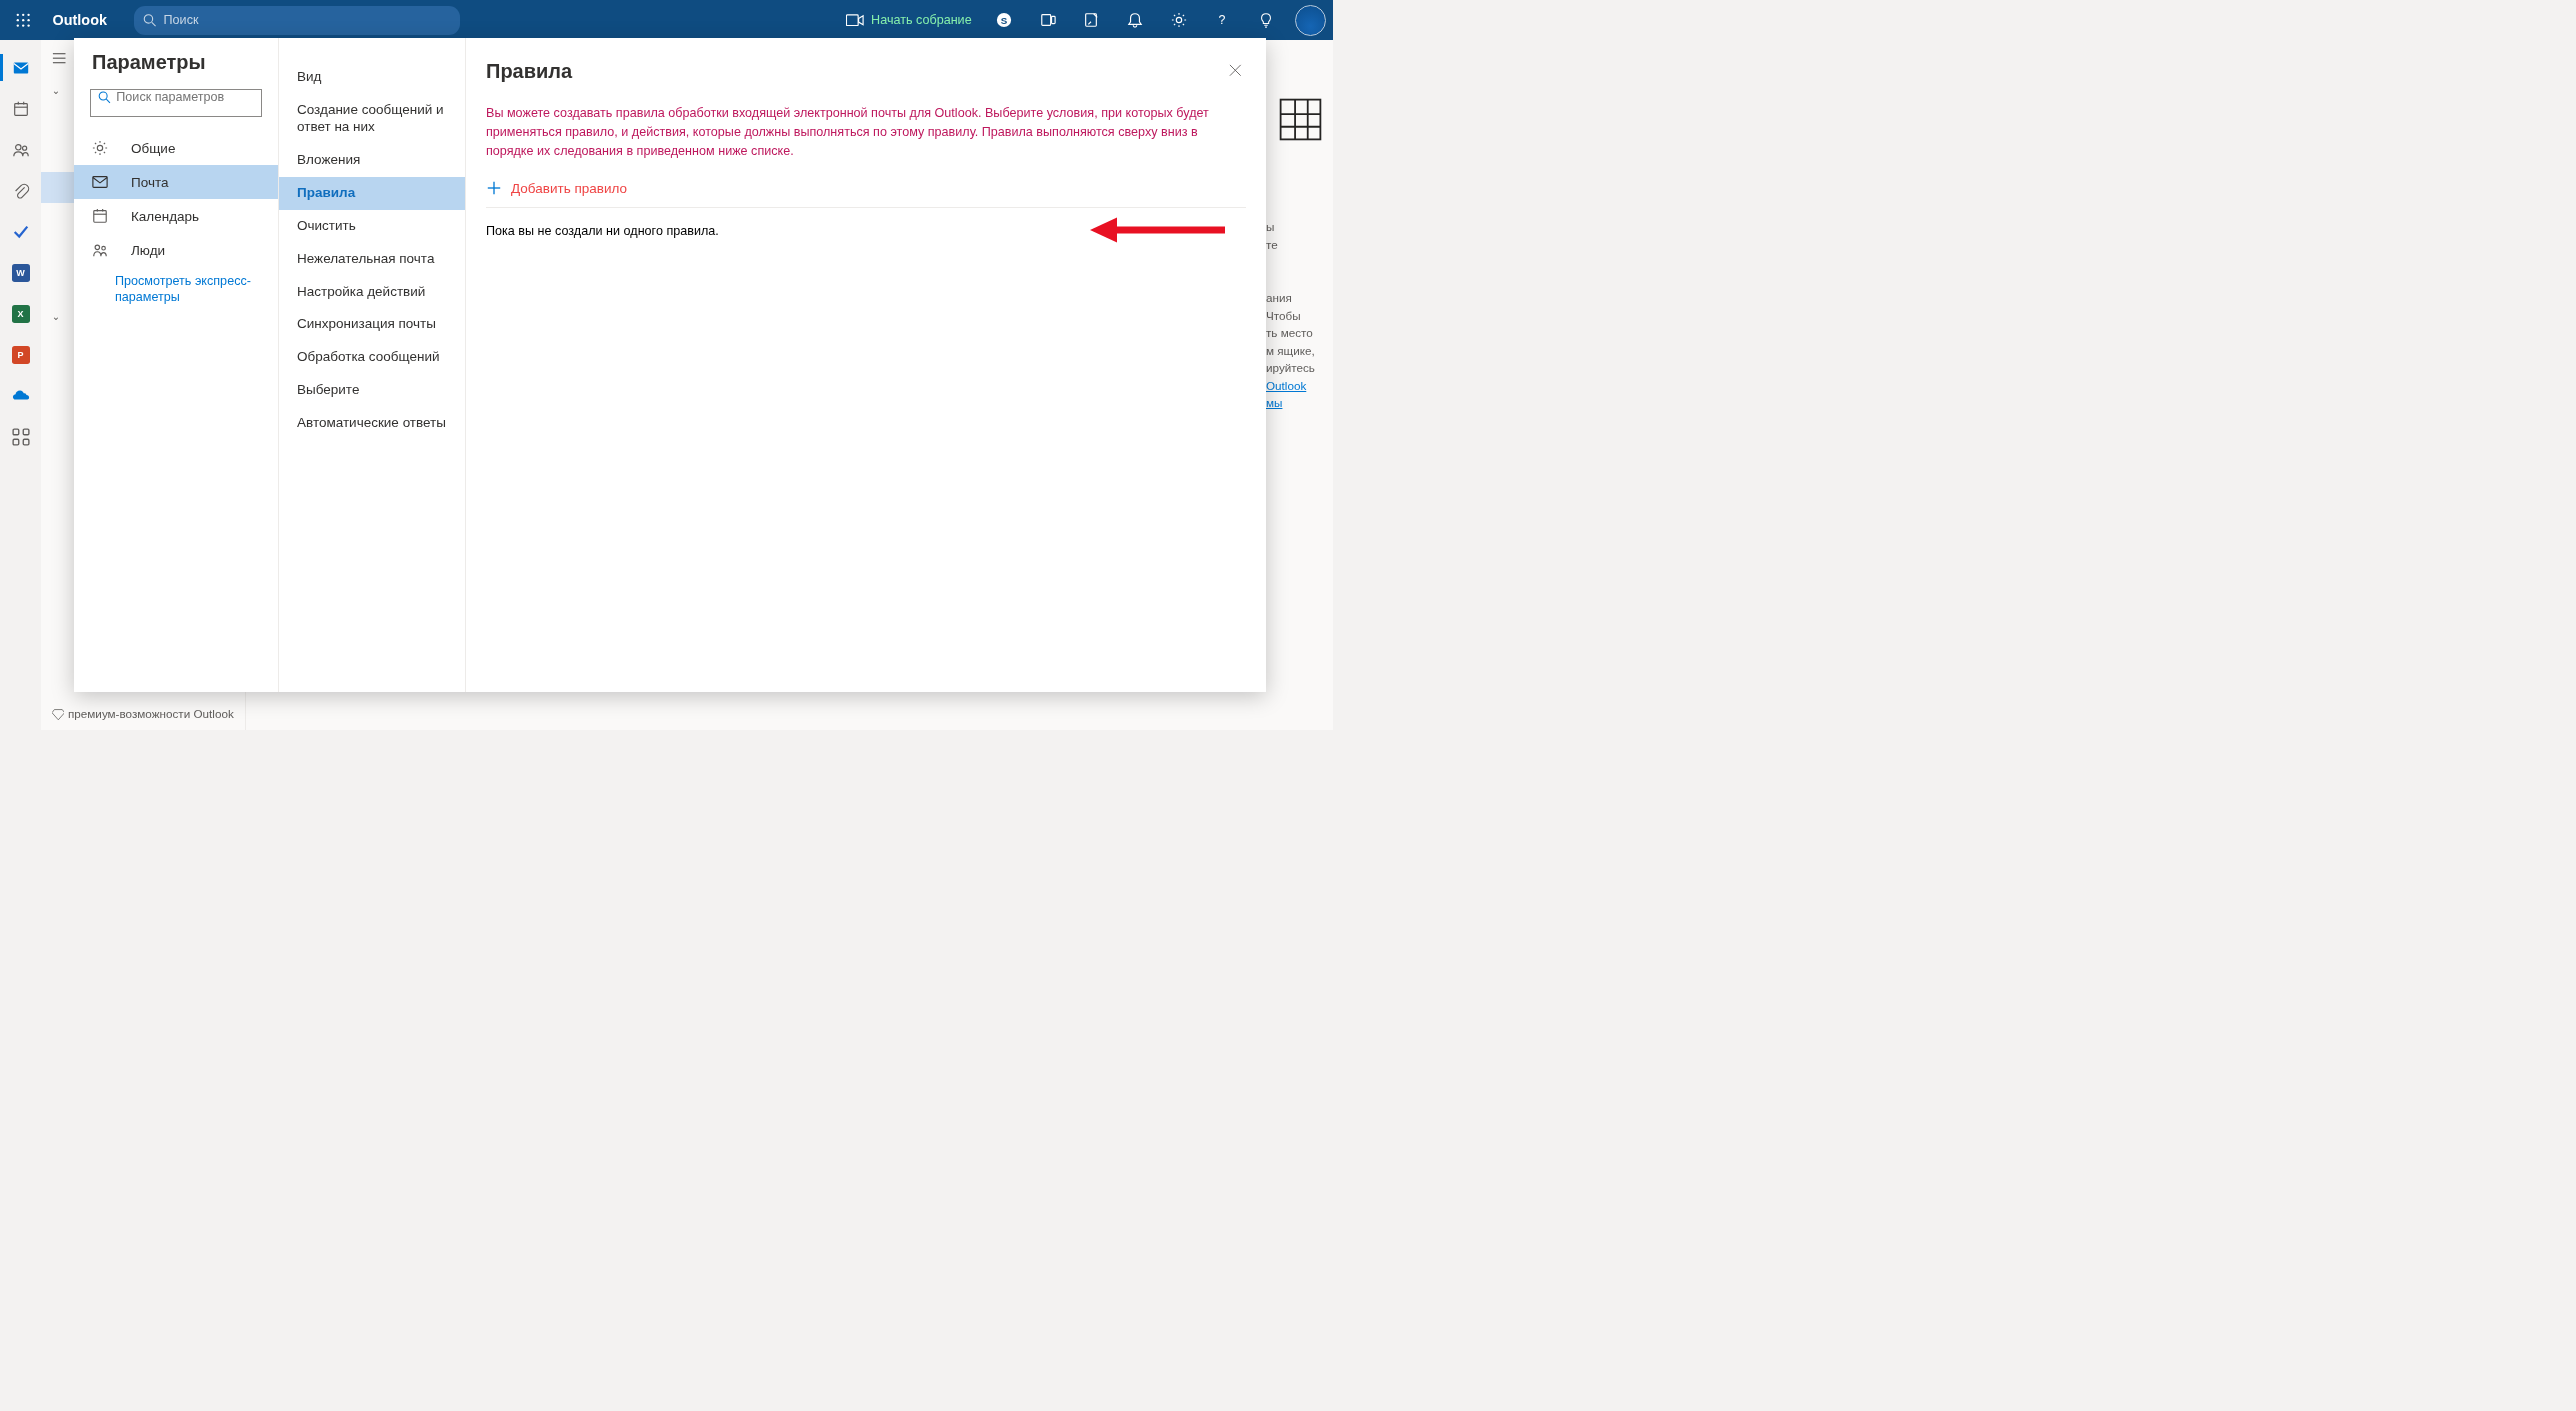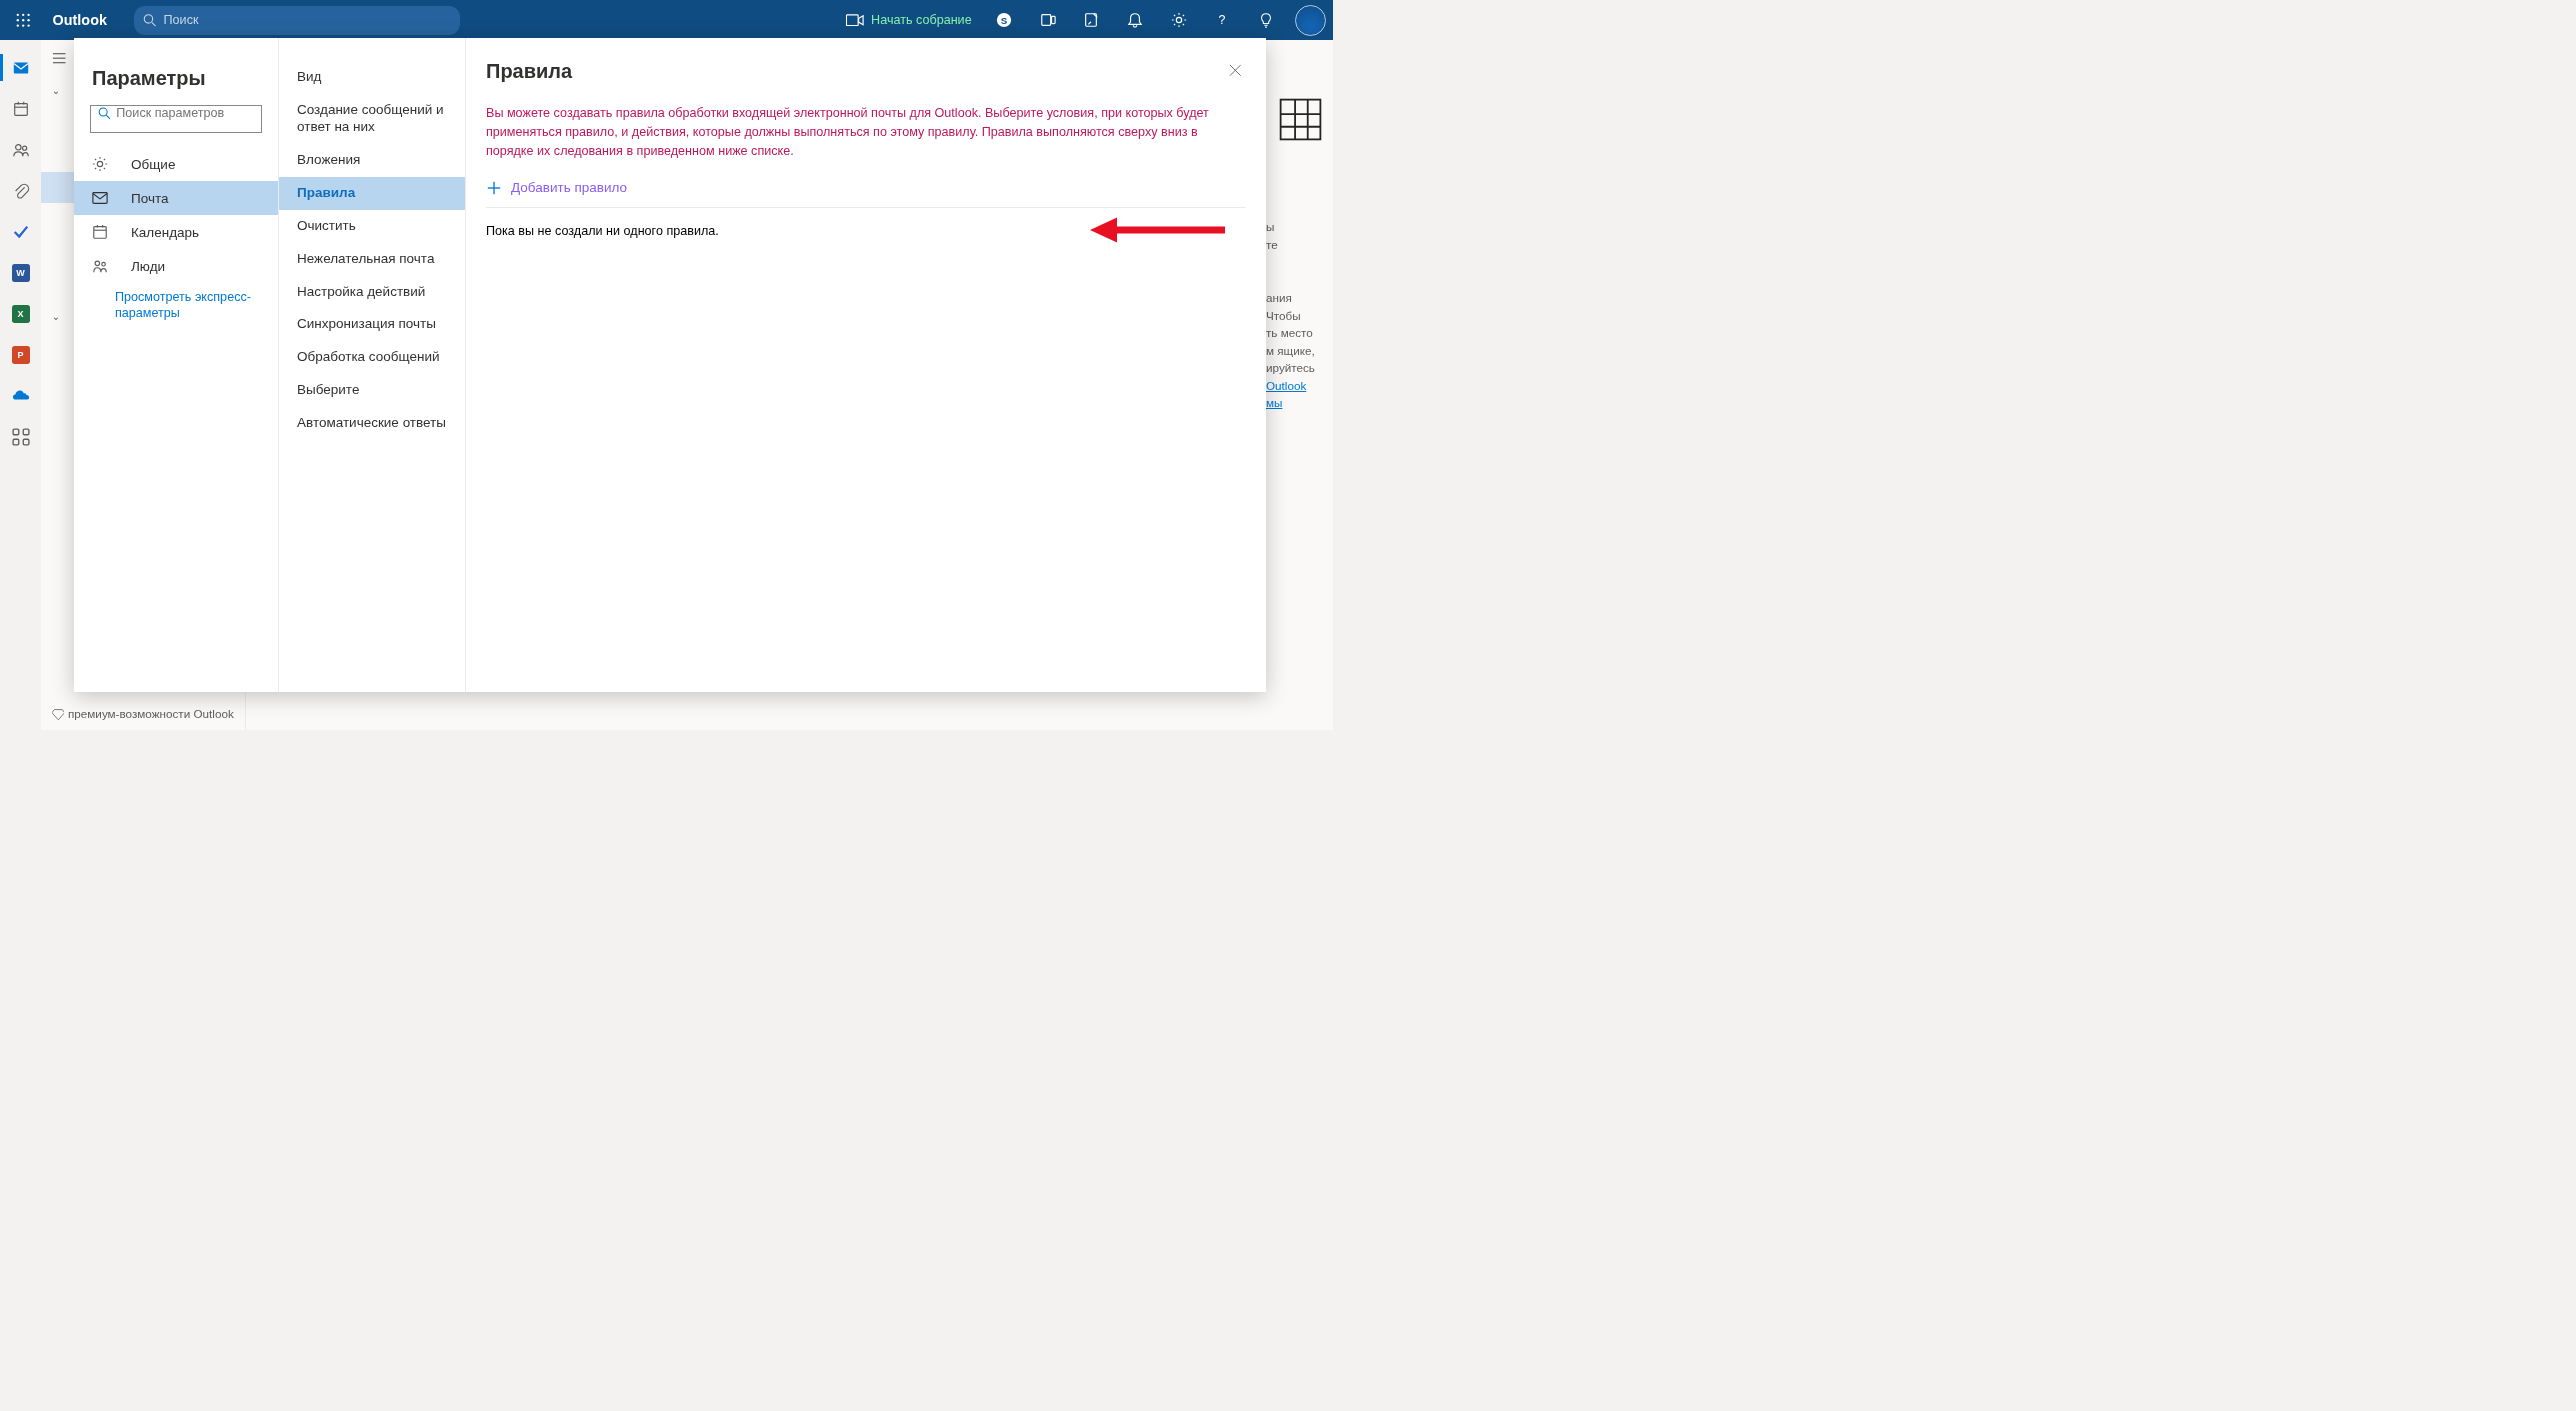--- a/index.html
+++ b/index.html
@@ -189,21 +189,21 @@
   top: 38px;
   width: 1192px;
   height: 654px;
   background: #fff;
   box-shadow: 0 5.4px 21.6px rgba(0,0,0,0.22);
   display: flex;
 }
 .modal-col1 {
   width: 205px;
   border-right: 0.9px solid #edebe9;
-  padding: 24px 0 0 0;
+  padding: 8px 0 0 0;
 }
 .modal-title {
   font-size: 20px;
   font-weight: 600;
   padding: 5.4px 18px 14.4px;
 }
 .search-params {
   margin: 0 16px 14.4px;
   height: 28px;
   border: 0.9px solid #8a8886;
@@ -280,22 +280,22 @@
 .close-btn svg { width:12.6px; height:12.6px; stroke:#605e5c; stroke-width:1; }
 .panel-desc {
   font-size: 12.6px;
   color: #be185d;
   line-height: 1.5;
   max-width: 737px;
   margin-bottom: 16px;
 }
 .add-rule-row {
   display: flex;
-  align-items: flex-start;
-  color: #8b5cf6;
+  align-items: center;
+  color: #ef4444;
   font-size: 13.5px;
   gap: 9px;
   cursor: pointer;
   padding: 3.6px 0 10.8px;
   border-bottom: 0.9px solid #edebe9;
 }
 .add-rule-row svg { width:16px; height:16px; stroke:#0078d4; stroke-width:1.5; fill:none; }
 .empty-text {
   margin-top: 16px;
   color: #000000;

